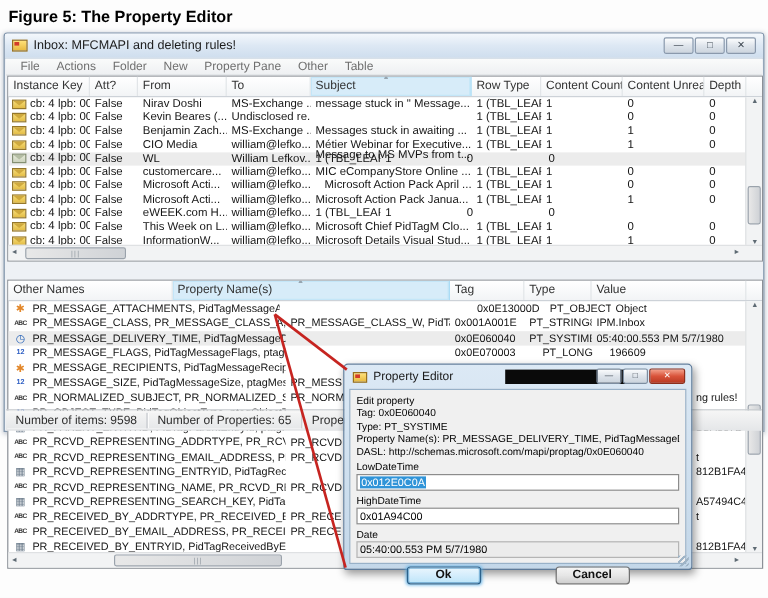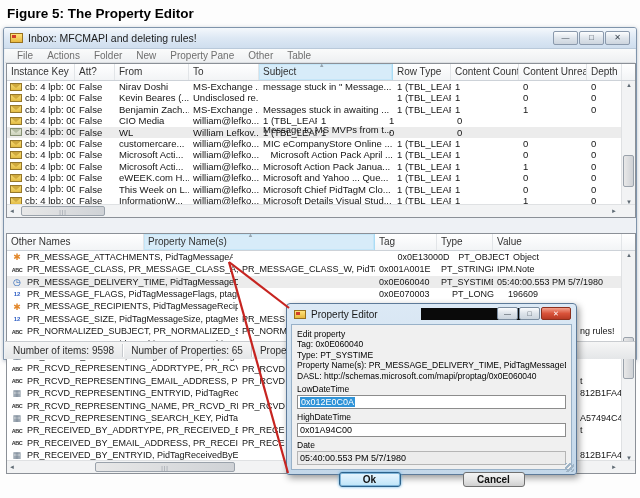--- a/index.html
+++ b/index.html
@@ -199,20 +199,21 @@
             <div class="cell" style="width: 35px;">0</div>
           </div>
           <div class="mrow">
             <div class="cell c-first" style="width: 68px;">
               <span class="env"></span>
               <span>cb: 4 lpb: 00...</span>
             </div>
             <div class="cell" style="width: 40px;">False</div>
             <div class="cell" style="width: 74px;">CIO Media</div>
             <div class="cell" style="width: 70px;">william@lefko...</div>
+            <div class="cell" style="width: 134px;">Métier Webinar for Executive...</div>
             <div class="cell" style="width: 58px;">1 (TBL_LEAF_R...</div>
             <div class="cell" style="width: 68px;">1</div>
             <div class="cell" style="width: 68px;">1</div>
             <div class="cell" style="width: 35px;">0</div>
           </div>
           <div class="mrow sel">
             <div class="cell c-first" style="width: 68px;">
               <span class="env read"></span>
               <span>cb: 4 lpb: 00...</span>
             </div>
@@ -267,21 +268,20 @@
             <div class="cell" style="width: 35px;">0</div>
           </div>
           <div class="mrow">
             <div class="cell c-first" style="width: 68px;">
               <span class="env"></span>
               <span>cb: 4 lpb: 00...</span>
             </div>
             <div class="cell" style="width: 40px;">False</div>
             <div class="cell" style="width: 74px;">eWEEK.com H...</div>
             <div class="cell" style="width: 70px;">william@lefko...</div>
-            <div class="cell" style="width: 134px;">Microsoft and Yahoo ... Que...</div>
             <div class="cell" style="width: 58px;">1 (TBL_LEAF_R...</div>
             <div class="cell" style="width: 68px;">1</div>
             <div class="cell" style="width: 68px;">0</div>
             <div class="cell" style="width: 35px;">0</div>
           </div>
           <div class="mrow">
             <div class="cell c-first" style="width: 68px;">
               <span class="env"></span>
               <span>cb: 4 lpb: 00...</span>
             </div>
@@ -343,21 +343,21 @@
             <div class="cell" style="width: 129px;">Object</div>
           </div>
           <div class="prow">
             <div class="cell c-first" style="width: 231px;">
               <span class="pico string">ABC</span>
               <span>PR_MESSAGE_CLASS, PR_MESSAGE_CLASS_A, ptagMessage...</span>
             </div>
             <div class="cell" style="width: 137px;">PR_MESSAGE_CLASS_W, PidTagM...</div>
             <div class="cell" style="width: 62px;">0x001A001E</div>
             <div class="cell" style="width: 56px;">PT_STRING8</div>
-            <div class="cell" style="width: 129px;">IPM.Note</div>
+            <div class="cell" style="width: 129px;">IPM.Inbox</div>
           </div>
           <div class="prow sel">
             <div class="cell c-first" style="width: 231px;">
               <span class="pico time">◷</span>
               <span>PR_MESSAGE_DELIVERY_TIME, PidTagMessageDeliveryTime</span>
             </div>
             <div class="cell" style="width: 137px;"></div>
             <div class="cell" style="width: 62px;">0x0E060040</div>
             <div class="cell" style="width: 56px;">PT_SYSTIME</div>
             <div class="cell" style="width: 129px;">05:40:00.553 PM 5/7/1980</div>

